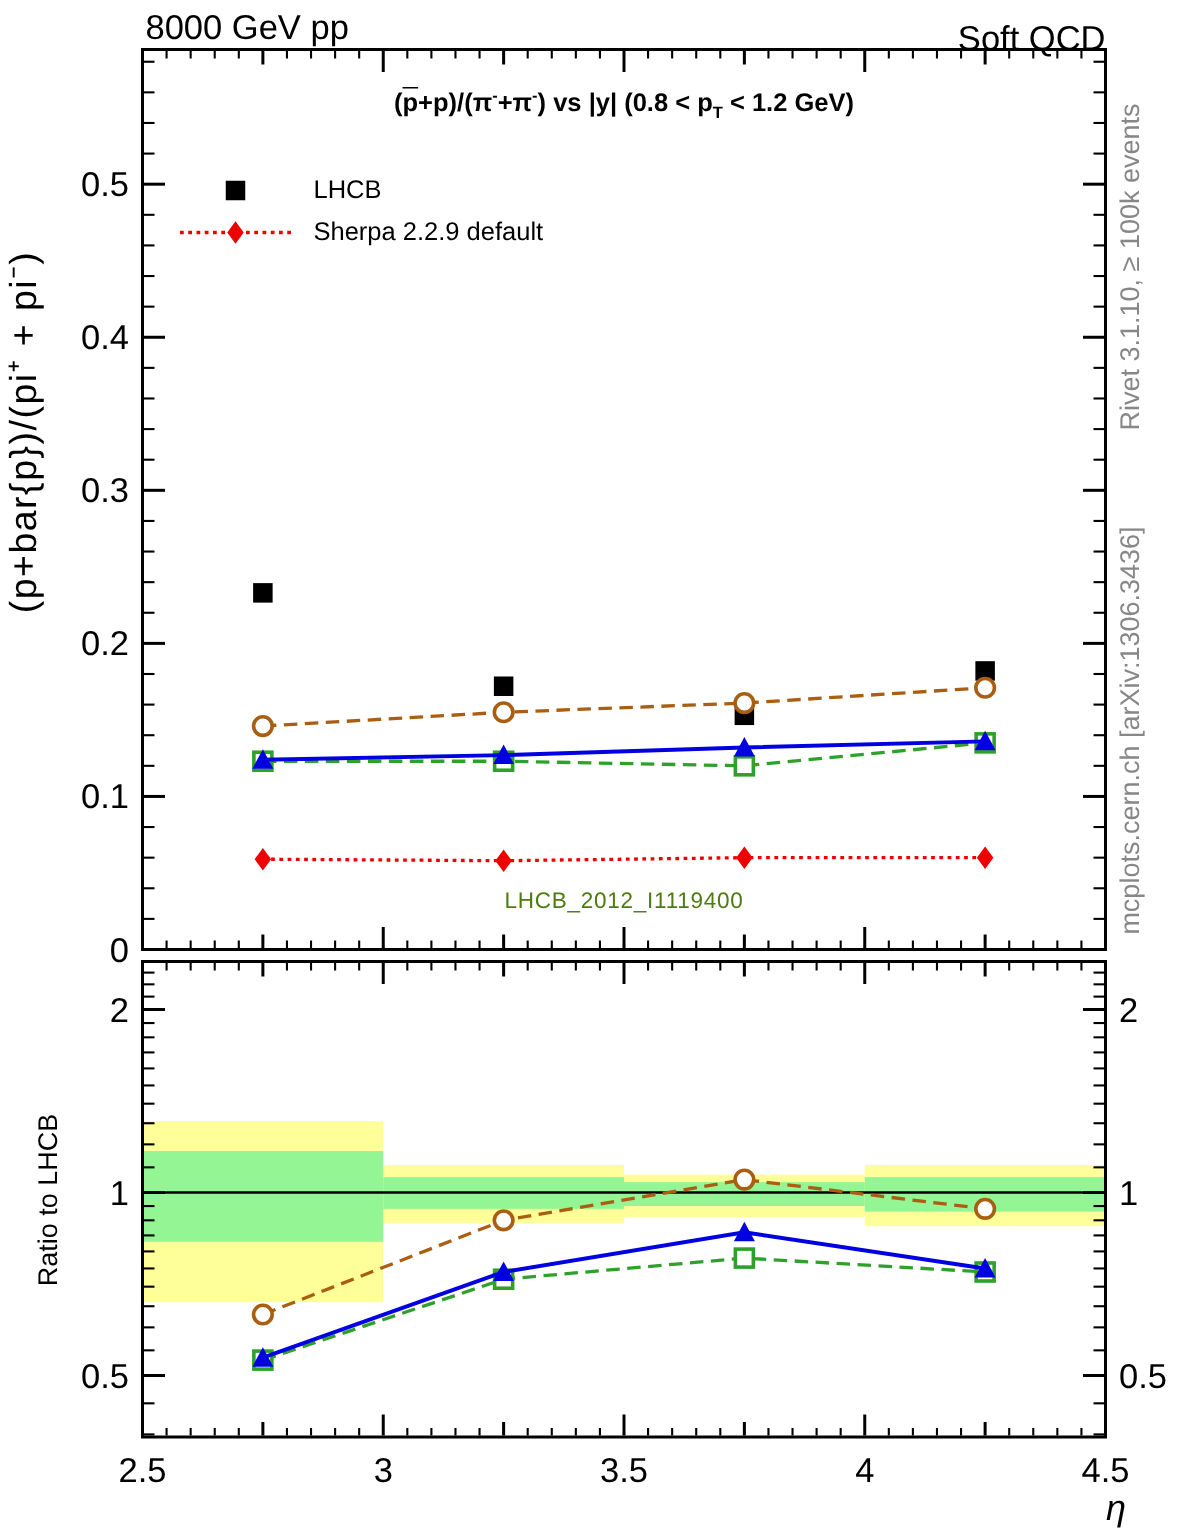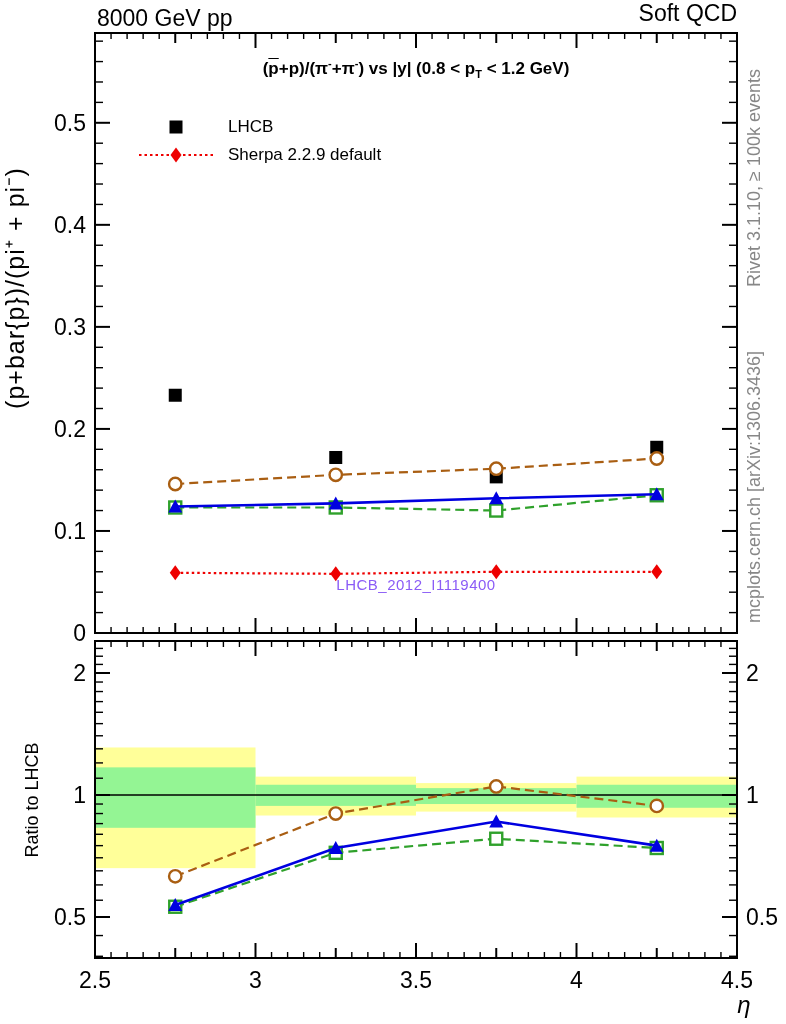--- a/index.html
+++ b/index.html
@@ -1,32 +1,32 @@
 <!DOCTYPE html>
 <html><head>
 <meta charset="utf-8">
 <style>
   html,body{margin:0;padding:0;background:#fff;}
   .page{position:relative;width:786px;height:1024px;background:#fff;
         font-family:"Liberation Sans",sans-serif;color:#000;overflow:hidden;}
   #plot{position:absolute;left:0;top:0;}
   #plot text{font-family:"Liberation Sans",sans-serif;fill:#000;}
   .hdr-left{position:absolute;left:97px;top:5px;font-size:23px;}
-  .hdr-right{position:absolute;right:49px;top:0;font-size:23px;}
+  .hdr-right{position:absolute;right:49px;top:12px;font-size:23px;}
   #title{position:absolute;left:95px;top:59px;width:642px;text-align:center;
          font-size:17px;white-space:nowrap;font-weight:bold;}
   .t-sup{vertical-align:super;font-size:11px;line-height:0;}
   .t-sub{vertical-align:sub;font-size:11px;line-height:0;}
   .t-ovl{text-decoration:overline;}
-  #legend{position:absolute;left:136px;top:113px;text-align:center;}
+  #legend{position:absolute;left:117px;top:113px;text-align:center;}
   .lg-row{display:flex;align-items:center;height:28px;}
   .lg-swatch{width:80px;height:22px;margin-right:12px;flex:0 0 80px;}
   .lg-label{font-size:17px;white-space:nowrap;}
-  .watermark{position:absolute;left:95px;top:576px;width:642px;text-align:center;
-             color:#8b5cf6;font-size:15px;letter-spacing:.5px;}
+  .watermark{position:absolute;left:95px;top:592px;width:642px;text-align:center;
+             color:#4d7c0f;font-size:15px;letter-spacing:.5px;}
   .side-note{position:absolute;color:#878787;font-size:18px;white-space:nowrap;
              transform:translate(-50%,-50%) rotate(-90deg);}
   .side-top{left:754px;top:178px;}
   .side-bottom{left:754px;top:487px;}
 </style>
 </head>
 <body>
 
 <div class="page">
   <span class="hdr-left">8000 GeV pp</span>

